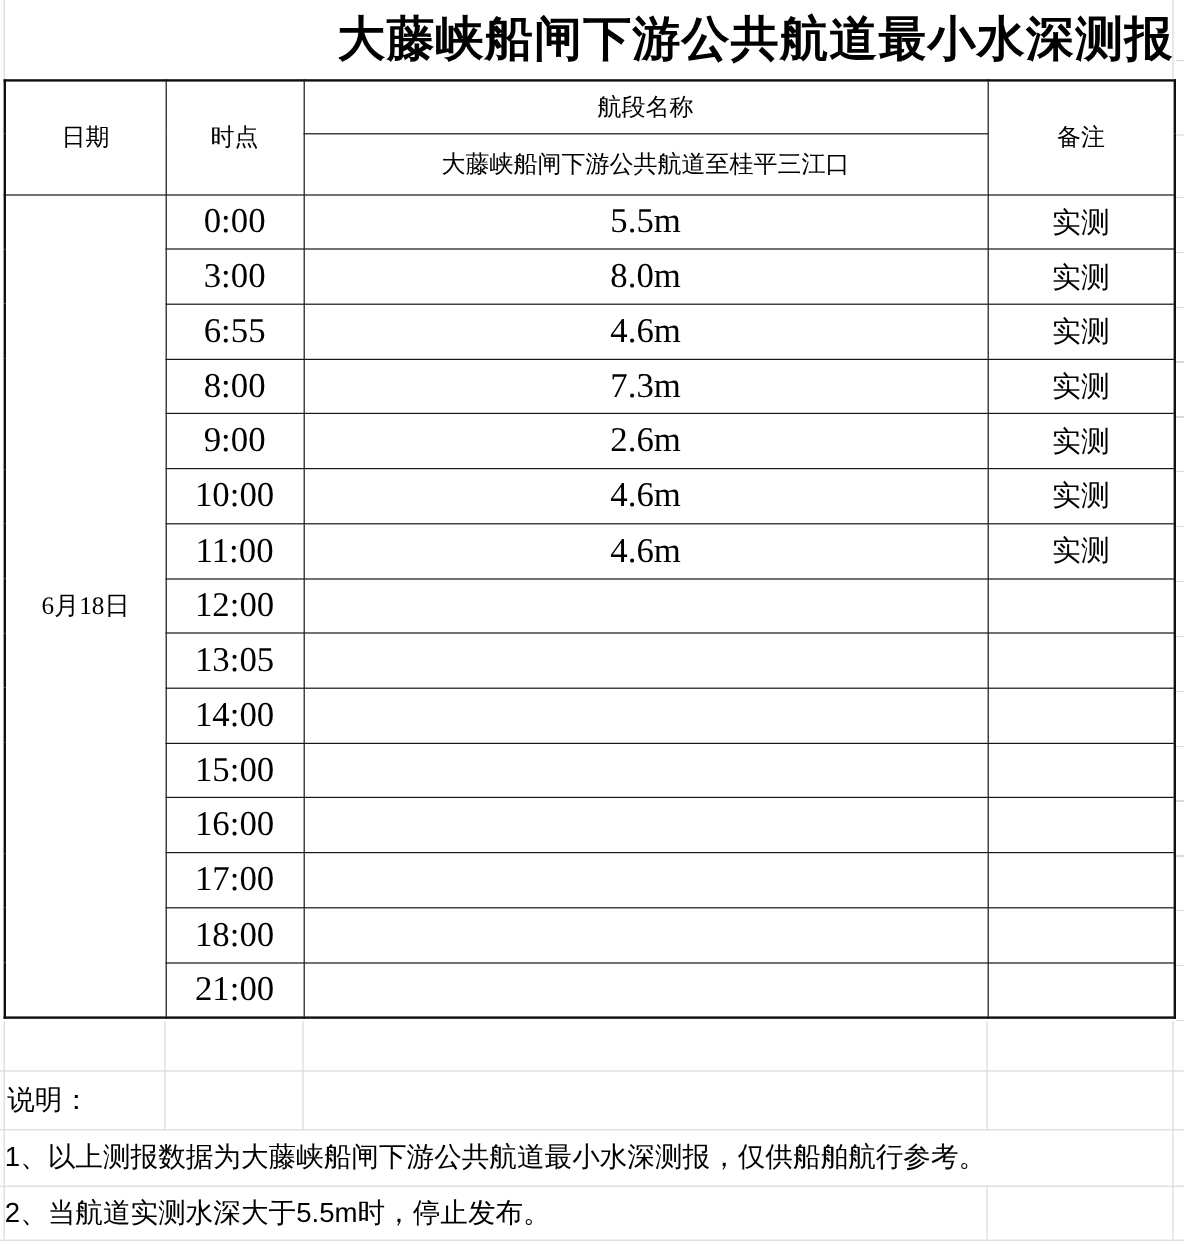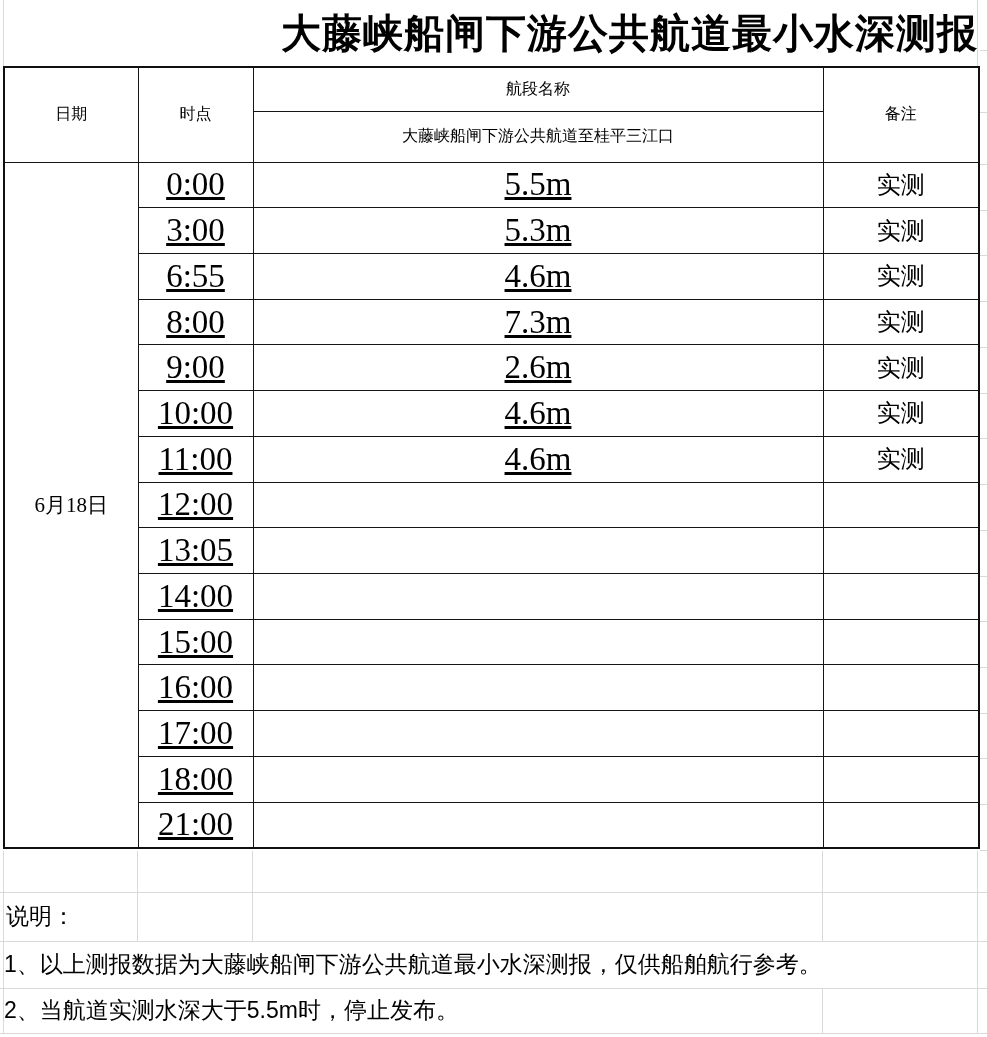--- a/index.html
+++ b/index.html
@@ -20,23 +20,23 @@
     border-collapse:collapse;table-layout:fixed;
     border:2px solid #101010;
   }
   table.main th,table.main td{
     border:1.5px solid #151515;
     padding:0;text-align:center;vertical-align:middle;
     font-weight:400;overflow:hidden;white-space:nowrap;
   }
   table.main thead tr.hr1{height:44px;}
   table.main thead tr.hr2{height:51px;}
-  table.main th{font-size:16px;}
+  table.main th{font-size:20px;}
   table.main tbody tr{height:45.73px;}
-  td.time,td.depth{font-family:"Liberation Serif","DejaVu Serif",serif;font-size:33px;text-decoration:underline;}
+  td.time,td.depth{font-family:"Liberation Serif","DejaVu Serif",serif;font-size:29px;}
   td.remark{font-size:24px;}
   td.date{font-family:Liberation Serif, serif;font-size:21px;}
   
   .note-row{
     position:absolute;left:0;width:987px;display:flex;align-items:center;
     font-size:23px;white-space:nowrap;
   }
   #row-shuoming{top:892px;height:49px;padding-left:6px;}
   #row-note1{top:941px;height:47px;padding-left:4px;}
   #row-note2{top:988px;height:45px;padding-left:4px;}
@@ -74,21 +74,21 @@
   </thead>
   <tbody>
       <tr>
         <td class="date" rowspan="15">6月18日</td>
         <td class="time">0:00</td>
         <td class="depth">5.5m</td>
         <td class="remark">实测</td>
       </tr>
       <tr>
         <td class="time">3:00</td>
-        <td class="depth">5.3m</td>
+        <td class="depth">8.0m</td>
         <td class="remark">实测</td>
       </tr>
       <tr>
         <td class="time">6:55</td>
         <td class="depth">4.6m</td>
         <td class="remark">实测</td>
       </tr>
       <tr>
         <td class="time">8:00</td>
         <td class="depth">7.3m</td>

